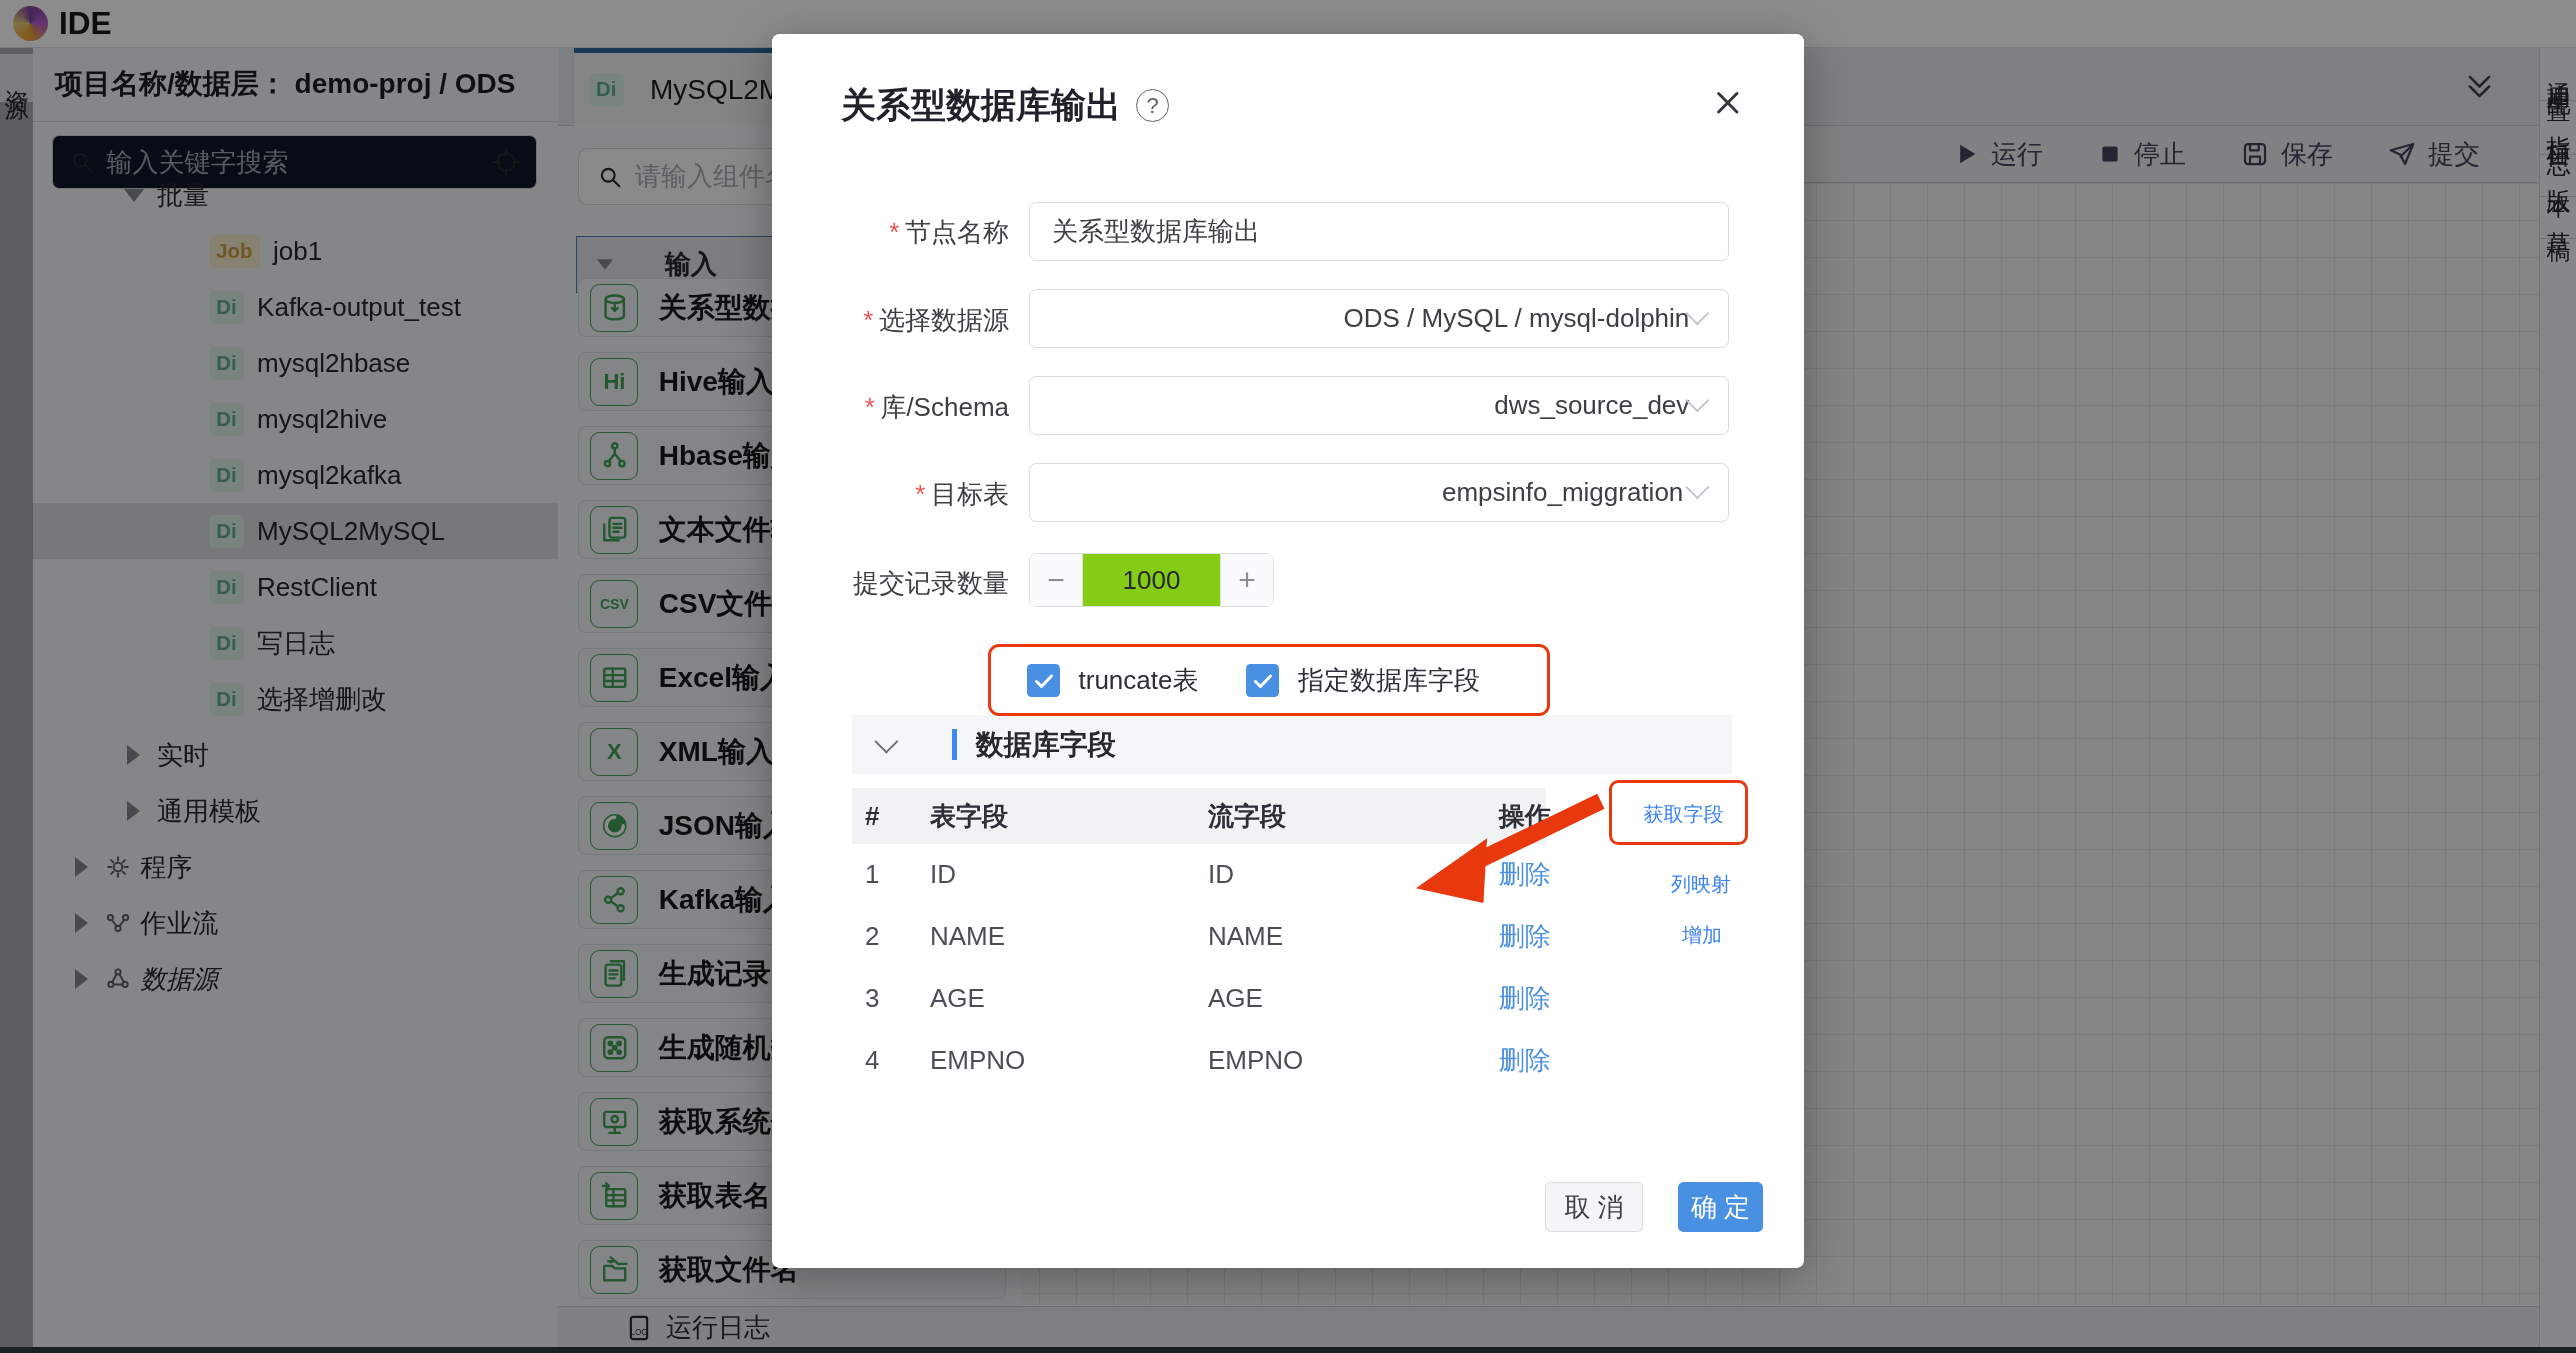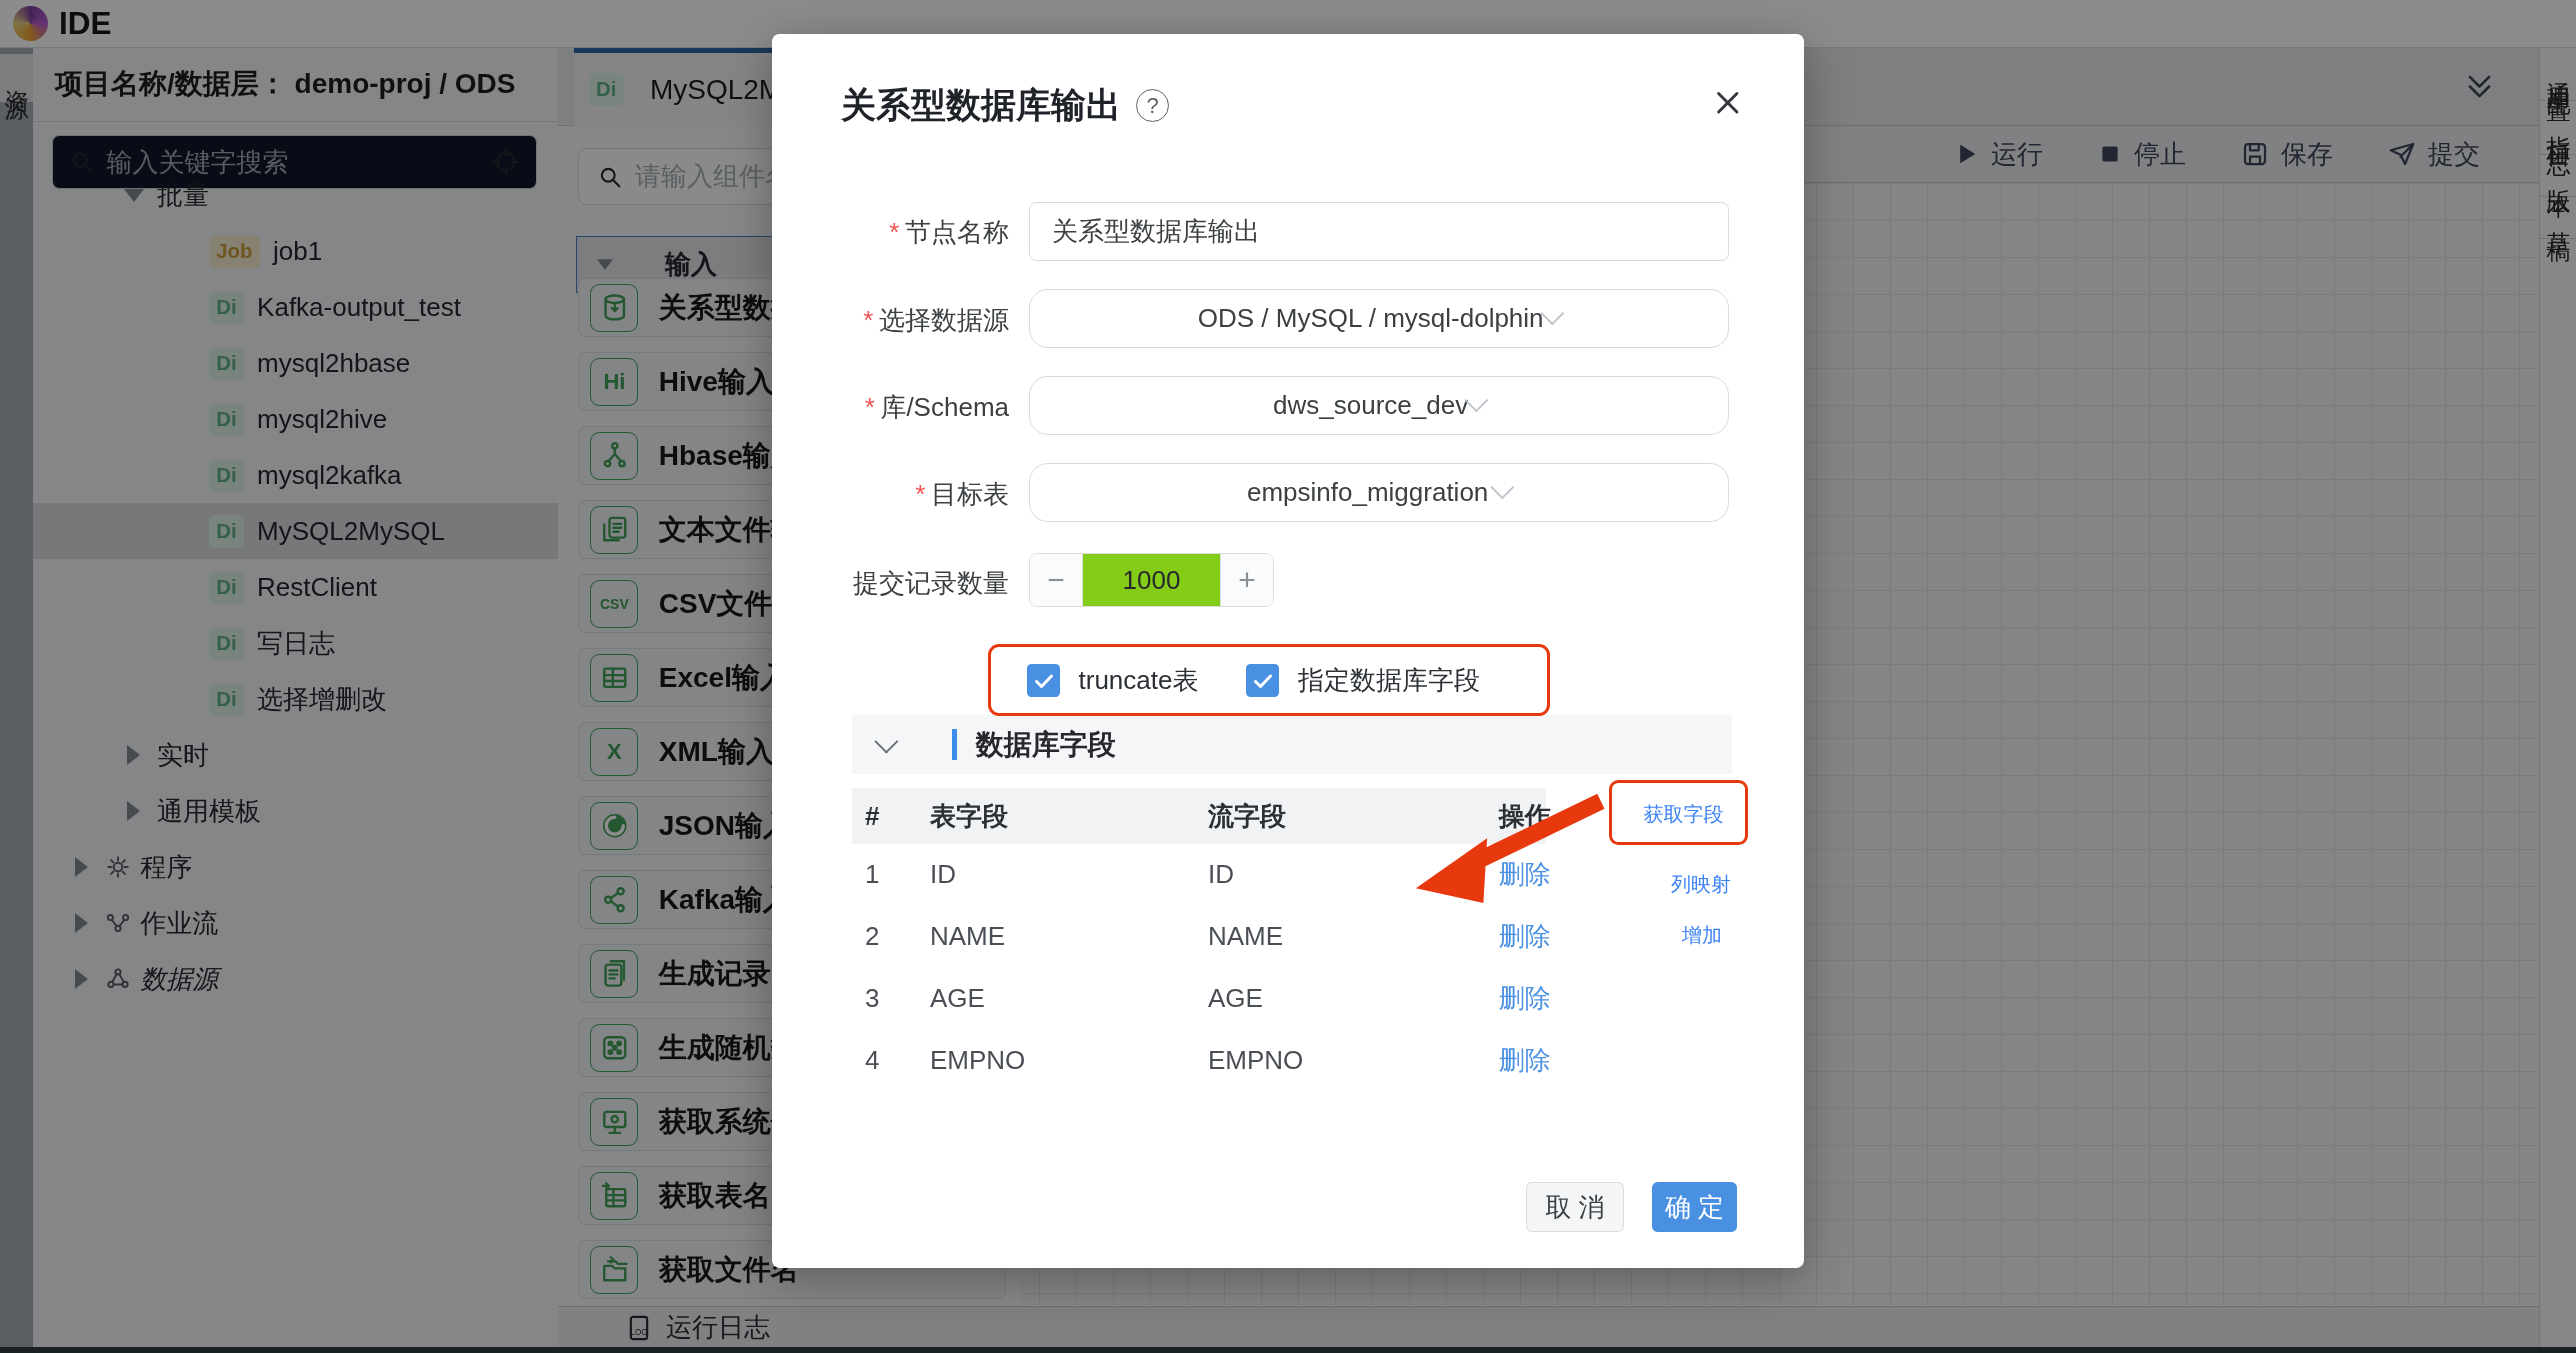--- a/index.html
+++ b/index.html
@@ -80,21 +80,21 @@
   .m-title-row { position:absolute; left:69px; top:48px; display:flex; align-items:center; gap:15px; }
   .m-title { font-size:35px; font-weight:600; color:#1f2329; }
   .qmark { width:33px; height:33px; border:1.9px solid #5f6368; border-radius:50%; font-size:22px; color:#5f6368; display:inline-flex; align-items:center; justify-content:center; }
   .m-close { position:absolute; left:935px; top:48px; width:41px; height:41px; color:#33363b; display:flex; align-items:center; justify-content:center; cursor:pointer; }
 
   .f-label { position:absolute; width:222px; text-align:right; font-size:26px; color:#3c4043; }
   .f-label .req { color:#ef5350; margin-right:5.6px; }
   .f-input { position:absolute; left:257px; width:700px; height:59px; border:1.9px solid #d7dade; border-radius:7.4px; background:#fff; font-size:26px; color:#3c4043; display:flex; align-items:center; padding:0 22px; }
   .f-input input { border:none; outline:none; font:inherit; color:inherit; width:100%; background:transparent; }
   .chev { width:16.7px; height:16.7px; border-right:2.8px solid #c0c4cc; border-bottom:2.8px solid #c0c4cc; transform:rotate(45deg) translate(-3.7px,-3.7px); flex:none; }
-  .f-select { justify-content:center;border-radius:19px; }
+  .f-select { justify-content:flex-end; }
 
   .stepper { position:absolute; left:257px; top:519px; height:54px; display:flex; border:1.9px solid #dcdee0; border-radius:7.4px; overflow:hidden; }
   .st-btn { width:52px; background:#fafbfc; color:#8a8f96; font-size:30px; display:flex; align-items:center; justify-content:center; cursor:pointer; }
   .st-val { width:139px; background:#84cc16; border-left:1.9px solid #dcdee0; border-right:1.9px solid #dcdee0; font-size:26px; color:#26282e; display:flex; align-items:center; justify-content:center; }
 
   .cb-row { position:absolute; left:219px; top:614px; width:555px; height:65px; display:flex; align-items:center; gap:48px; padding-left:36px; }
   .cb-item { display:flex; align-items:center; gap:18.5px; }
   .cb-box { width:33px; height:33px; border-radius:4.6px; background:#4a90e2; color:#fff; display:flex; align-items:center; justify-content:center; cursor:pointer; }
   .cb-label { font-size:26px; color:#2b2f36; white-space:nowrap; }
 
@@ -113,21 +113,21 @@
   .sa-link { font-size:20px; color:#3b82f6; cursor:pointer; display:block; }
   .sa-get { margin:13px 20.4px 0 0; }
   .sa-map { margin:43px 13px 0 0; }
   .sa-add { margin:24px 22px 0 0; }
 
   .ann { border:3.7px solid #e8380d; position:absolute; z-index:70; pointer-events:none; }
   .ann-cb { left:216px; top:610px; width:562px; height:72px; border-radius:11px; }
   .ann-get { left:837px; top:746px; width:139px; height:65px; border-radius:9.3px; }
   .ann-arrow { position:absolute; left:593px; top:732px; width:296px; height:176px; z-index:70; pointer-events:none; }
 
-  .m-footer { position:absolute; right:67px; top:1148px; display:flex; gap:28px; }
+  .m-footer { position:absolute; right:41px; top:1148px; display:flex; gap:35px; }
   .btn { height:50px; border-radius:5.6px; font-size:26px; display:flex; align-items:center; justify-content:center; cursor:pointer; }
   .btn-cancel { width:98px; background:#f4f5f6; border:0.9px solid #d9dcdf; color:#3c4043; }
   .btn-ok { width:85px; background:#4a90e2; color:#fff; }
 </style>
 </head>
 <body>
 
 <div class="page">
 
   <div class="abs app-header">

